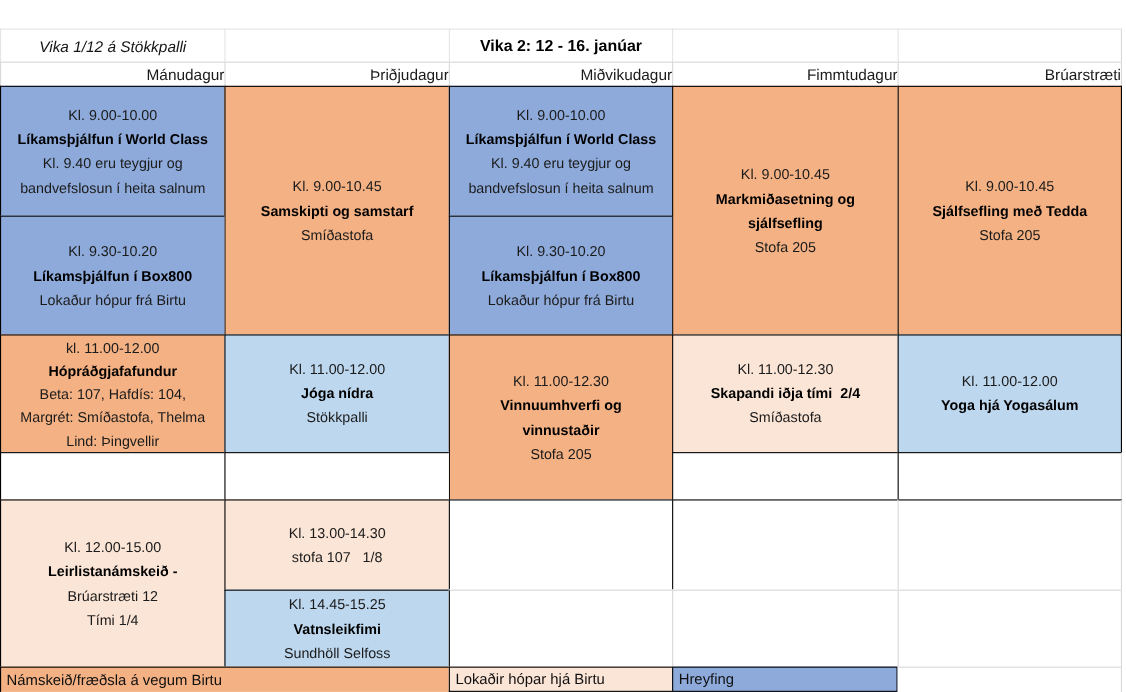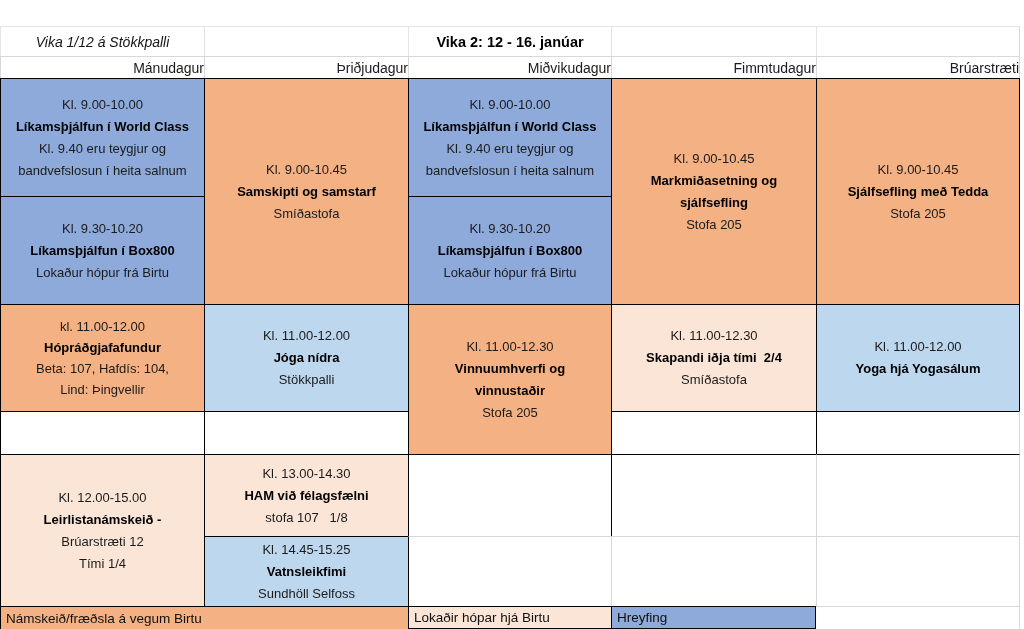--- a/index.html
+++ b/index.html
@@ -108,20 +108,21 @@
     <div class="cell ev bg-blue" style="grid-area:4/3/5/4">
         <div class="ln">Kl. 9.30-10.20</div>
         <div class="ln b">Líkamsþjálfun í Box800</div>
         <div class="ln">Lokaður hópur frá Birtu</div>
       </div>
 
     <div class="cell ev bg-orange tight" style="grid-area:5/1/6/2">
         <div class="ln">kl. 11.00-12.00</div>
         <div class="ln b">Hópráðgjafafundur</div>
         <div class="ln">Beta: 107, Hafdís: 104,</div>
+        <div class="ln">Margrét: Smíðastofa, Thelma</div>
         <div class="ln">Lind: Þingvellir</div>
       </div>
     <div class="cell ev bg-lblue" style="grid-area:5/2/6/3">
         <div class="ln">Kl. 11.00-12.00</div>
         <div class="ln b">Jóga nídra</div>
         <div class="ln">Stökkpalli</div>
       </div>
     <div class="cell ev bg-orange" style="grid-area:5/3/7/4">
         <div class="ln">Kl. 11.00-12.30</div>
         <div class="ln b">Vinnuumhverfi og</div>
@@ -144,21 +145,20 @@
     <div class="cell wsp grr" style="grid-area:6/5/7/6"></div>
 
     <div class="cell ev bg-pink" style="grid-area:7/1/9/2">
         <div class="ln">Kl. 12.00-15.00</div>
         <div class="ln b">Leirlistanámskeið -</div>
         <div class="ln">Brúarstræti 12</div>
         <div class="ln">Tími 1/4</div>
       </div>
     <div class="cell ev bg-pink" style="grid-area:7/2/8/3">
         <div class="ln">Kl. 13.00-14.30</div>
-        <div class="ln b">HAM við félagsfælni</div>
         <div class="ln">stofa 107&nbsp;&nbsp; 1/8</div>
       </div>
     <div class="cell wcell bt bl" style="grid-area:7/3/8/4"></div>
     <div class="cell wcell bt bl" style="grid-area:7/4/8/5"></div>
     <div class="cell wcell bt grr" style="grid-area:7/5/8/6"></div>
 
     <div class="cell ev bg-lblue" style="grid-area:8/2/9/3">
         <div class="ln">Kl. 14.45-15.25</div>
         <div class="ln b">Vatnsleikfimi</div>
         <div class="ln">Sundhöll Selfoss</div>

